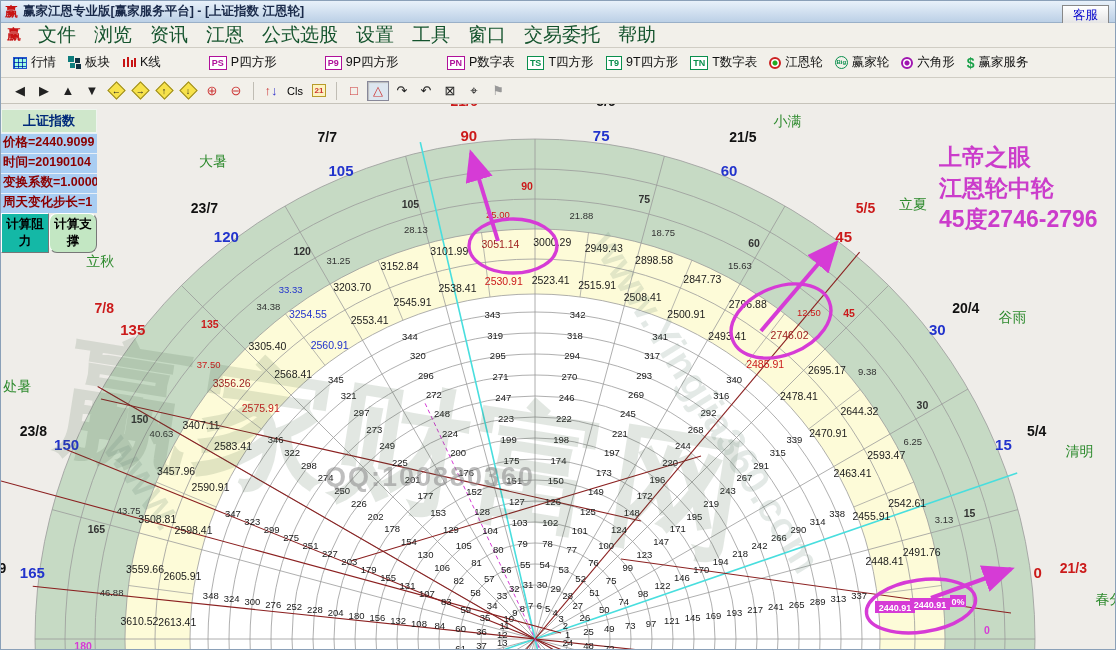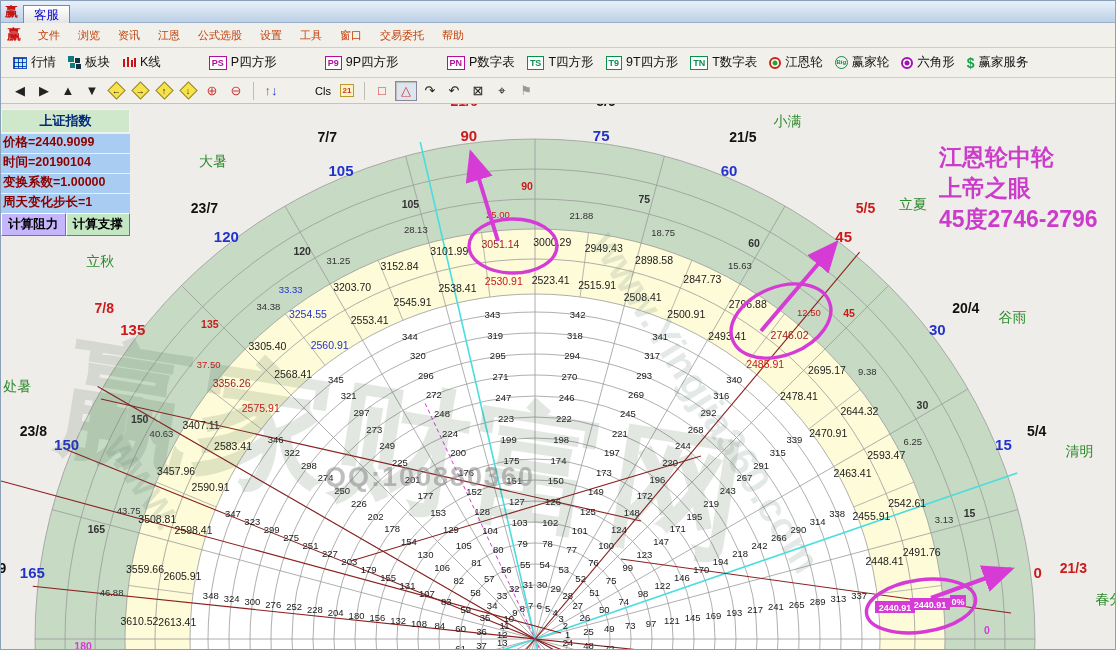--- a/index.html
+++ b/index.html
@@ -8,21 +8,21 @@
 
   
   .titlebar { height:22px; background:linear-gradient(#e8f1fa,#bcd0e6); display:flex; align-items:center; padding:0 4px; border-bottom:1px solid #9ab0c8; }
   .title-icon { color:#c81414; font-weight:bold; font-size:13px; margin-right:5px; }
   .title-text { font-size:12.5px; font-weight:bold; color:#1a2a4a; flex:1; }
   .support-btn { font-size:12.5px; color:#0000cc; background:linear-gradient(#ffffff,#e2e2e2); border:1px solid #888; padding:1px 10px; margin-right:2px; cursor:pointer;margin-top:8px; }
 
   
   .menubar { height:25px; background:#f2f0ea; display:flex; align-items:center; border-bottom:1px solid #d0cdc4; padding-left:4px; }
   .menu-logo { color:#c81414; font-weight:bold; font-size:14px; margin:0 8px 0 2px; }
-  .menu-item { font-size:11px; color:#c2410c; padding:11px 9px; cursor:default; }
+  .menu-item { font-size:19px; color:#14532d; padding:11px 9px; cursor:default; }
 
   
   .toolbar1 { height:30px; background:#f2f0ea; display:flex; align-items:center; border-bottom:1px solid #d0cdc4; padding-left:6px; }
   .tb1-item { display:flex; align-items:center; gap:4px; padding:2px 6px; font-size:12.5px; color:#111; cursor:default; }
   .badge { display:inline-block; font-size:9px; font-weight:bold; padding:1px 2px; line-height:10px; border:1px solid; }
   .badge.p { color:#b0109a; border-color:#b0109a; background:#fff;margin-left:36px; }
   .badge.t { color:#0a8f4d; border-color:#0a8f4d; background:#fff; }
   .ico-table { width:14px; height:12px; border:1px solid #2255cc; background:linear-gradient(#fff,#fff),repeating-linear-gradient(90deg,#2255cc 0 1px,#cfe 1px 4px),repeating-linear-gradient(#2255cc 0 1px,#cfe 1px 4px); background-blend-mode:multiply; }
   .ico-blocks { width:13px; height:13px; background:
       linear-gradient(#0e7d7d,#0e7d7d) 0 0/6px 6px no-repeat,
@@ -48,44 +48,45 @@
   .g-dual b { color:#c33; } .g-dual i { color:#33c; font-style:normal; }
   .diamond { width:13px; height:13px; background:#f7e24a; border:1px solid #998a20; transform:rotate(45deg); display:flex; align-items:center; justify-content:center; }
   .diamond span { transform:rotate(-45deg); font-size:9px; color:#222; font-weight:bold; }
   .cal { font-size:8px; color:#c33; border:1px solid #b89b2a; background:#fdf3c0; padding:1px 2px; font-weight:bold; }
 
   
   .chart-area { position:relative; flex:1; background:#efede9; overflow:hidden; }
   .chart-area svg { position:absolute; left:0; top:0; }
 
   
-  .info-panel { position:absolute; left:0; top:5px; width:129px; font-weight:bold; z-index:5; }
+  .info-panel { position:absolute; left:0; top:5px; width:96px; font-weight:bold; z-index:5; }
   .ip-header { background:#cfe7cb; color:#002a7a; font-size:13px; text-align:center; padding:2px 0; border:1px solid #eef5ee; }
   .ip-row { background:#a9cdf2; color:#8b0000; font-size:12.5px; padding:0 1px 2px 2px; border-top:1px solid #e8f0f8; white-space:nowrap; overflow:hidden; }
   .ip-btns { display:flex; }
   .ip-btn { flex:1; font-size:12.5px; font-weight:bold; color:#000; padding:2px 0; text-align:center; cursor:pointer; border:1px solid; border-color:#fff #777 #777 #fff; }
-  .ip-btn.blue { background:#c4b5fd; }
-  .ip-btn.green { background:#c3e7c3; }
+  .ip-btn.blue { background:#14b8a6; }
+  .ip-btn.green { background:#c3e7c3;border-radius:8px; }
 
   
   .annotation { position:absolute; left:938px; top:38px; color:#cb3ccb; font-size:23px; font-weight:bold; line-height:31px; z-index:5; white-space:nowrap; }
 
   
   .wm-brand { position:absolute; left:55px; top:255px; font-size:135px; font-weight:bold; color:#3d5c3d; opacity:0.14; letter-spacing:4px; transform:rotate(9deg); z-index:3; pointer-events:none; white-space:nowrap; }
   .wm-site { position:absolute; left:620px; top:120px; font-size:40px; font-weight:bold; color:#6a8a7a; opacity:0.18; transform:rotate(58deg); transform-origin:left top; z-index:3; pointer-events:none; }
   .wm-www { position:absolute; left:88px; top:360px; font-size:34px; font-weight:bold; color:#6a8a7a; opacity:0.20; transform:rotate(55deg); z-index:3; pointer-events:none; }
   .wm-qq { position:absolute; left:324px; top:358px; font-size:27px; font-weight:bold; color:#8a8a8a; opacity:0.55; z-index:3; pointer-events:none; letter-spacing:2px; }
 </style>
 </head>
 <body>
 
 <div class="window">
 
   <div class="titlebar">
     <span class="title-icon">赢</span>
+    <span class="title-text">赢家江恩专业版[赢家服务平台] - [上证指数 江恩轮]</span>
     <button class="support-btn">客服</button>
   </div>
 
   <div class="menubar">
     <span class="menu-logo">赢</span>
     <div id="menu-items" style="display:flex">
         <div class="menu-item">文件</div>
         <div class="menu-item">浏览</div>
         <div class="menu-item">资讯</div>
         <div class="menu-item">江恩</div>
@@ -189,21 +190,21 @@
       <button class="tb2-btn">
         <span class="g-red">⊕</span>
       </button>
       <button class="tb2-btn">
         <span class="g-red">⊖</span>
       </button>
       <div class="tb2-sep"></div>
       <button class="tb2-btn">
         <span class="g-dual"><b>↑</b><i>↓</i></span>
       </button>
-      <button class="tb2-btn" style="font-size: 11px; margin-left: 28px;">Cls</button>
+      <button class="tb2-btn" style="font-size: 11px;">Cls</button>
       <button class="tb2-btn">
         <span class="cal">21</span>
       </button>
       <div class="tb2-sep"></div>
       <button class="tb2-btn">
         <span class="g-red">□</span>
       </button>
       <button class="tb2-btn pressed">
         <span class="g-red">△</span>
       </button>
@@ -662,18 +663,18 @@
           <div class="ip-row">变换系数=1.00000</div>
           <div class="ip-row">周天变化步长=1</div>
         </div>
       <div class="ip-btns">
         <div class="ip-btn blue">计算阻力</div>
         <div class="ip-btn green">计算支撑</div>
       </div>
     </div>
 
     <div class="annotation">
+      <div>上帝之眼</div>
       <div>江恩轮中轮</div>
-      <div>上帝之眼</div>
       <div>45度2746-2796</div>
     </div>
   </div>
 </div>
 
 </body></html>

